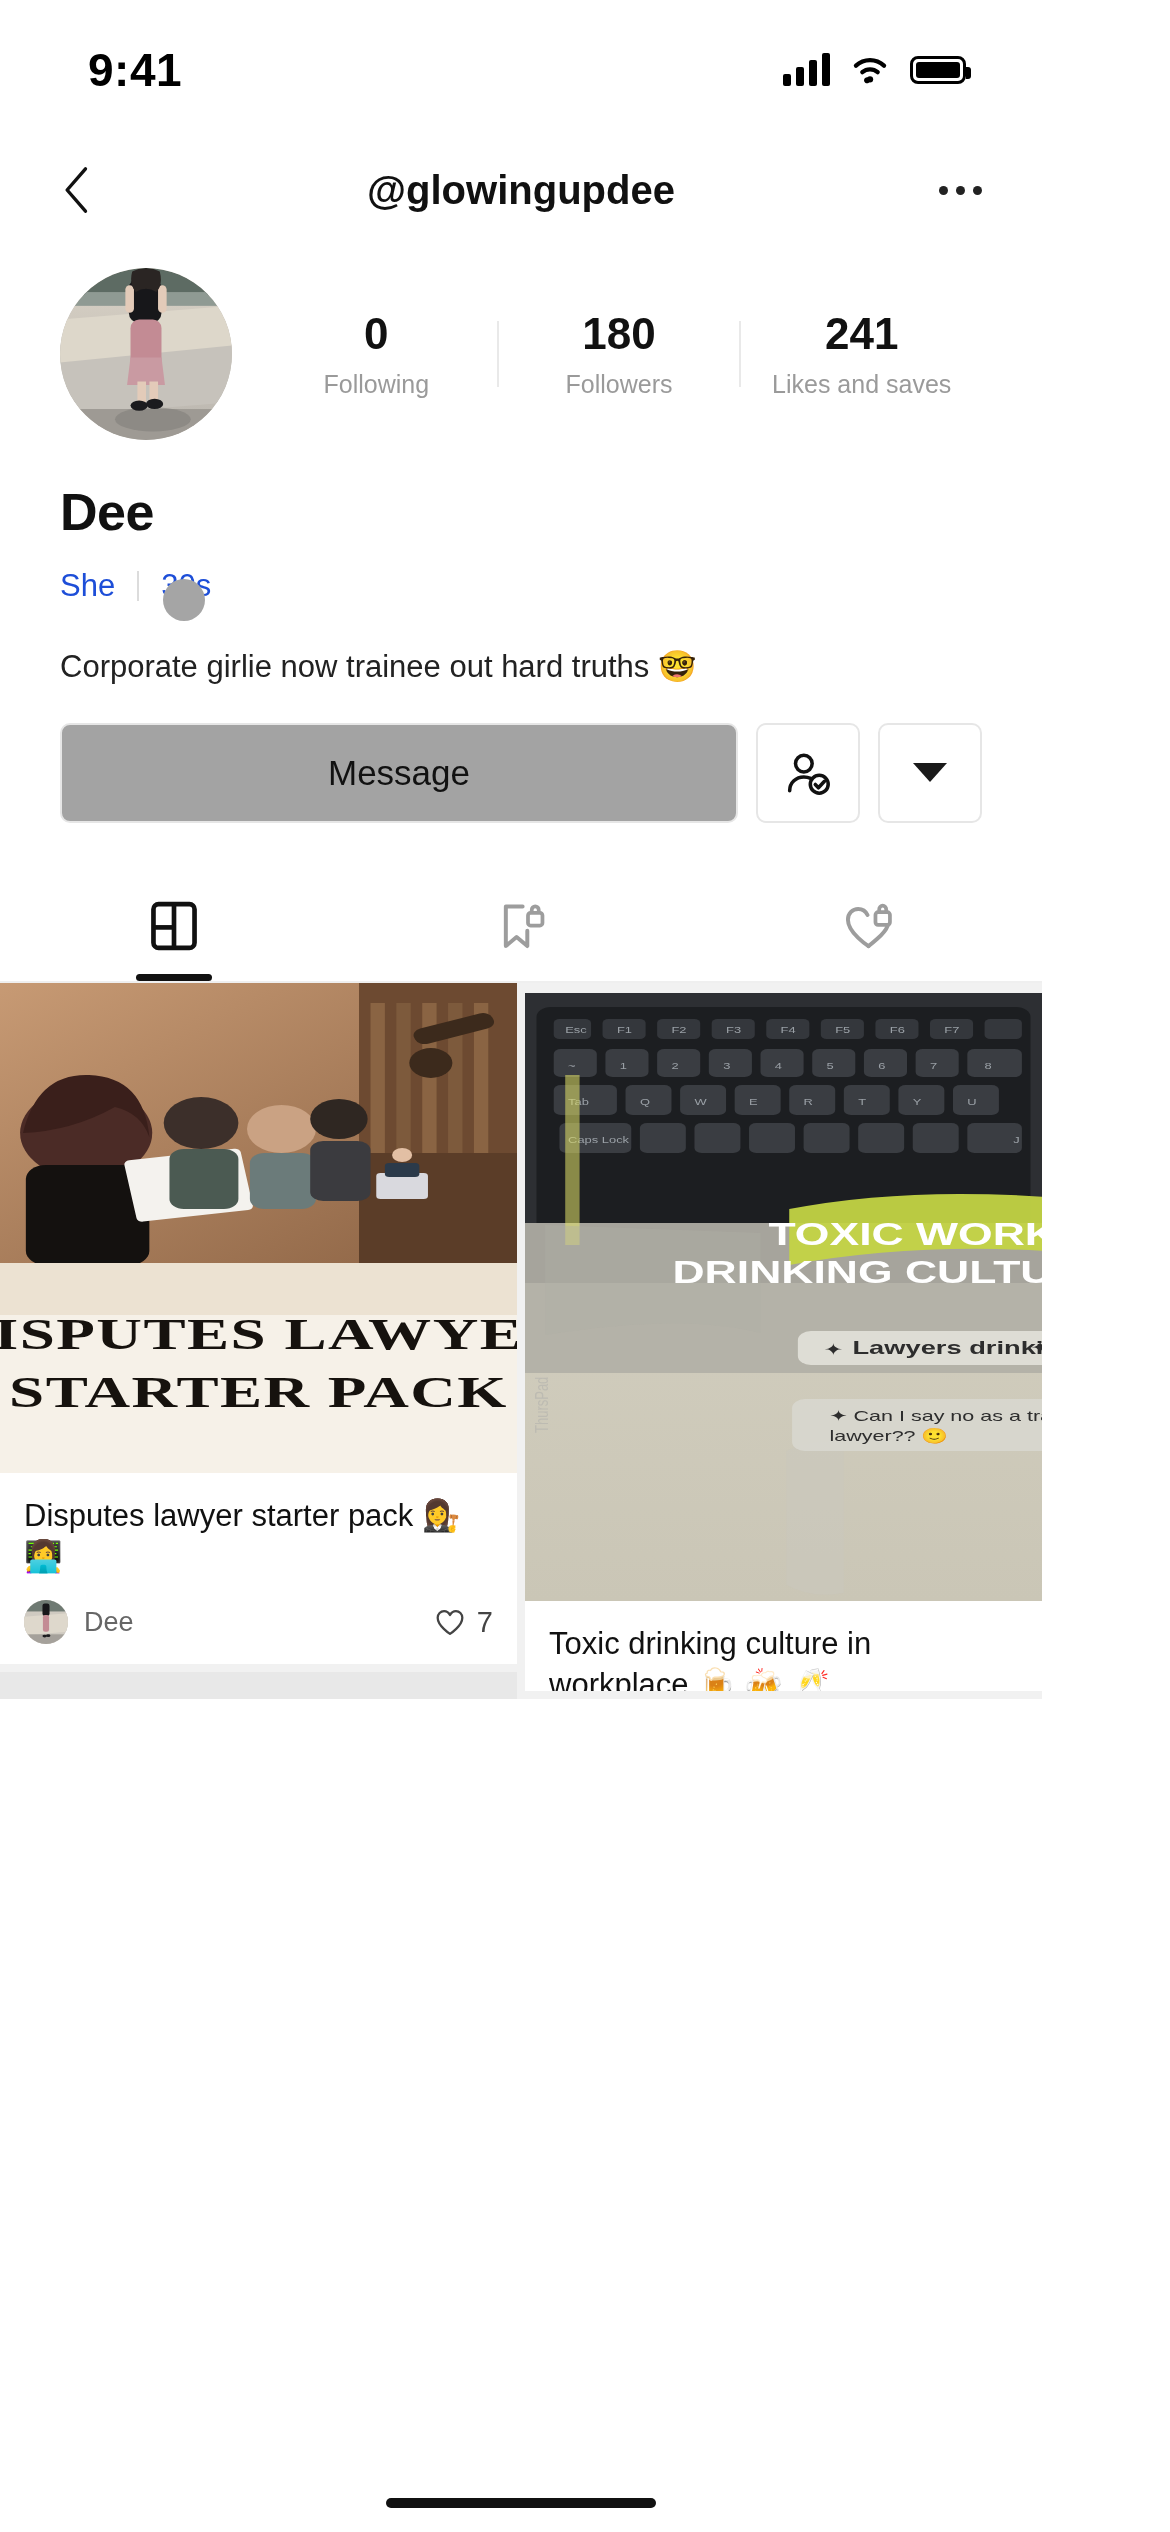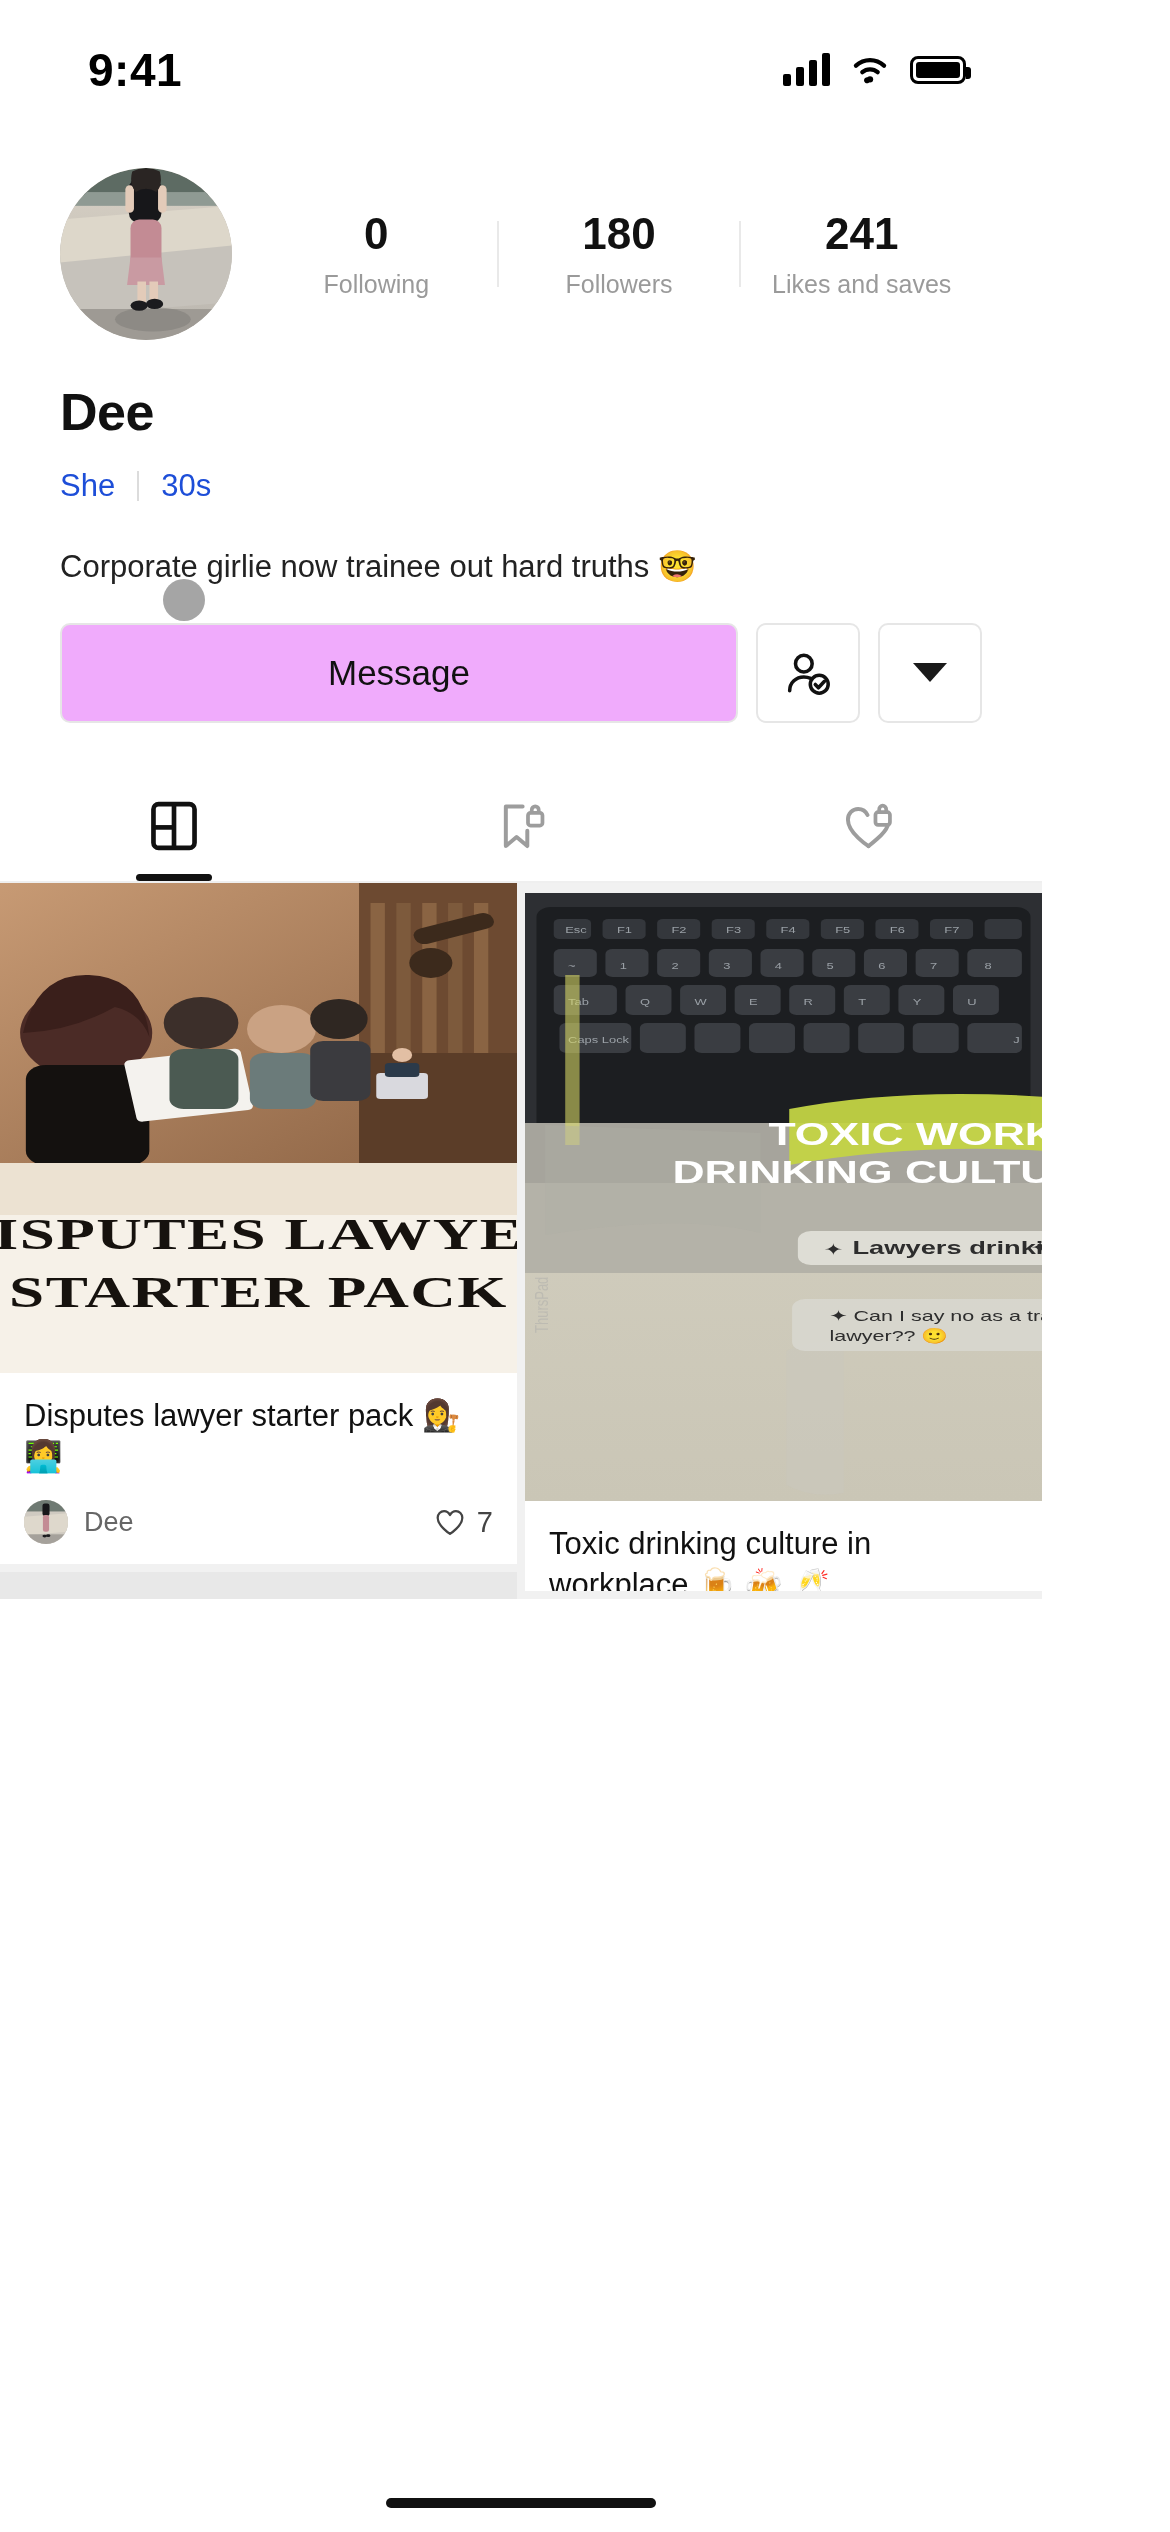--- a/index.html
+++ b/index.html
@@ -83,21 +83,21 @@
   .bio-line { font-size:31px; color:#222; line-height:1.5; }
 
   
   .actions {
     display:flex; align-items:center; gap:18px;
     padding:32px 60px 0 60px;
   }
   .btn-message {
     flex:1; height:100px; border:2px solid #e6e6e6; border-radius:10px;
     display:flex; align-items:center; justify-content:center;
-    font-size:35px; color:#111; background:#f0abfc;
+    font-size:35px; color:#111; background:#a3a3a3;
   }
   .btn-icon {
     width:104px; height:100px; border:2px solid #e6e6e6; border-radius:10px;
     display:flex; align-items:center; justify-content:center; background:#fff;
   }
   .btn-icon svg { width:50px; height:50px; }
   .caret { width:0; height:0; border-left:17px solid transparent; border-right:17px solid transparent; border-top:19px solid #1a1a1a; }
 
   
   .touch-dot {
@@ -163,20 +163,33 @@
         <circle cx="12" cy="14.6" r="1.9" fill="#000"></circle>
         <path d="M7.4 10.3a7 7 0 019.2 0" stroke="#000" stroke-width="2.6" fill="none" stroke-linecap="round"></path>
         <path d="M3.6 6.4a12.4 12.4 0 0116.8 0" stroke="#000" stroke-width="2.6" fill="none" stroke-linecap="round"></path>
       </svg>
       <div class="battery">
           <i></i>
         </div>
     </div>
   </div>
 
+  <div class="navbar">
+    <div class="nav-back">
+      <svg viewBox="0 0 24 34">
+        <path d="M18 2L5 17l13 15" stroke="#111" stroke-width="2.4" fill="none" stroke-linecap="round" stroke-linejoin="round"></path>
+      </svg>
+    </div>
+    <div class="nav-title">@glowingupdee</div>
+    <div class="nav-more">
+      <span></span>
+      <span></span>
+      <span></span>
+    </div>
+  </div>
 
   <div class="profile-head">
     <div class="avatar">
       <svg viewBox="0 0 100 100">
         <defs>
           <clipPath id="avclip">
               <circle cx="50" cy="50" r="50"></circle>
             </clipPath>
           <linearGradient id="gnd" x1="0" y1="0" x2="0" y2="1">
             <stop offset="0" stop-color="#d9d2c6"></stop>

